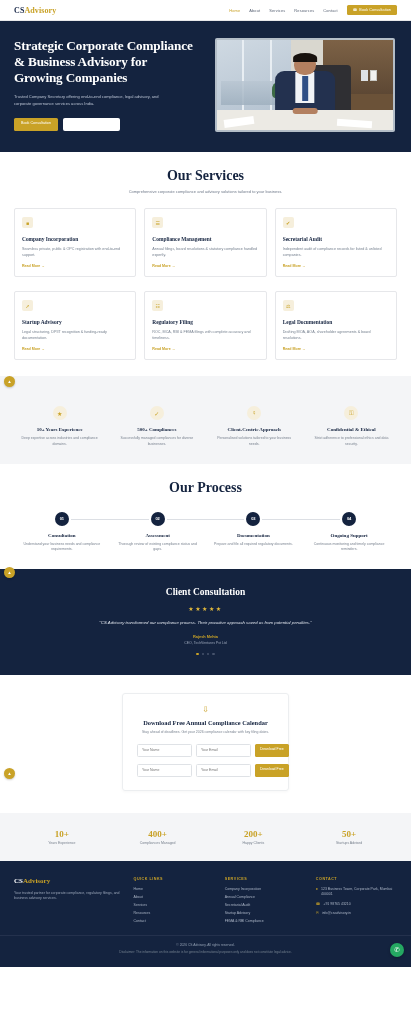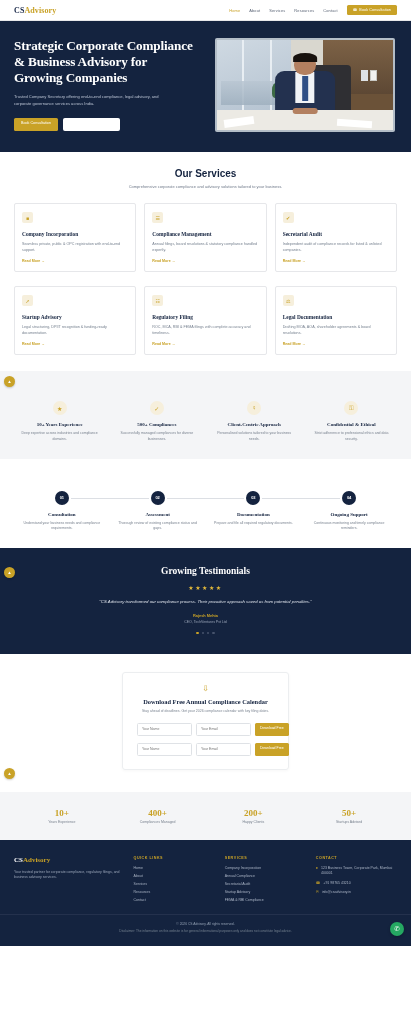--- a/index.html
+++ b/index.html
@@ -69,21 +69,21 @@
               background:#b38060; border-radius:3px; }
   .hi-plant { position:absolute; left:31%; top:47%; width:7%; height:17%; background:#3d6b45; border-radius:50% 50% 30% 30%; }
   .hi-paper { position:absolute; left:4%; bottom:4%; width:17%; height:9%; background:#fff; transform:rotate(-8deg); }
   .hi-paper2 { position:absolute; right:12%; bottom:3%; width:20%; height:8%; background:#fff; transform:rotate(4deg); }
   .hi-binder { position:absolute; right:9%; top:33%; width:4%; height:13%; background:#f2f2f0; border:1px solid #c9c9c4; }
   .hi-binder2 { position:absolute; right:14%; top:33%; width:4%; height:13%; background:#dfe2e5; }
 
   
   .section { padding:16px 14px; background:#fff; }
   .section.alt { background:#f4f5f7; }
-  .sec-title { font-family:Liberation Sans, sans-serif; font-size:10px; font-weight:700; text-align:center; color:#14233f; }
+  .sec-title { font-family:Liberation Serif, serif; font-size:14px; font-weight:700; text-align:center; color:#14233f; }
   .sec-sub { font-size:4px; color:#707a8a; text-align:center; margin-top:5px; }
 
   .cards { display:flex; gap:8px; margin-top:14px; }
   .card {
     flex:1; border:1px solid #e6e7ea; border-radius:2px; padding:8px 7px; background:#fff;
   }
   .card-ico {
     width:11px; height:11px; border-radius:2px; background:#f6efdc;
     display:flex; align-items:center; justify-content:center; color:#c9a227; font-size:5px;
   }
@@ -300,20 +300,21 @@
     </div>
     <div class="why-item">
       <div class="why-ico">⚿</div>
       <h4 class="serif">Confidential &amp; Ethical</h4>
       <p>Strict adherence to professional ethics and data security.</p>
     </div>
   </div>
 </div>
 
 <div class="section">
+  <div class="sec-title serif">Our Process</div>
   <div class="steps">
     <div class="step">
       <div class="step-num">01</div>
       <h4 class="serif">Consultation</h4>
       <p>Understand your business needs and compliance requirements.</p>
     </div>
     <div class="step">
       <div class="step-num">02</div>
       <h4 class="serif">Assessment</h4>
       <p>Thorough review of existing compliance status and gaps.</p>
@@ -325,21 +326,21 @@
     </div>
     <div class="step">
       <div class="step-num">04</div>
       <h4 class="serif">Ongoing Support</h4>
       <p>Continuous monitoring and timely compliance reminders.</p>
     </div>
   </div>
 </div>
 
 <div class="testi">
-  <h2 class="serif">Growing Testimonials</h2>
+  <h2 class="serif">Client Consultation</h2>
   <div class="stars">★★★★★</div>
   <div class="quote">"CS Advisory transformed our compliance process. Their proactive approach saved us from potential penalties."</div>
   <div class="t-name">Rajesh Mehta</div>
   <div class="t-role">CEO, TechVentures Pvt Ltd</div>
   <div class="dots">
     <div class="dot on"></div>
     <div class="dot"></div>
     <div class="dot"></div>
     <div class="dot"></div>
   </div>

